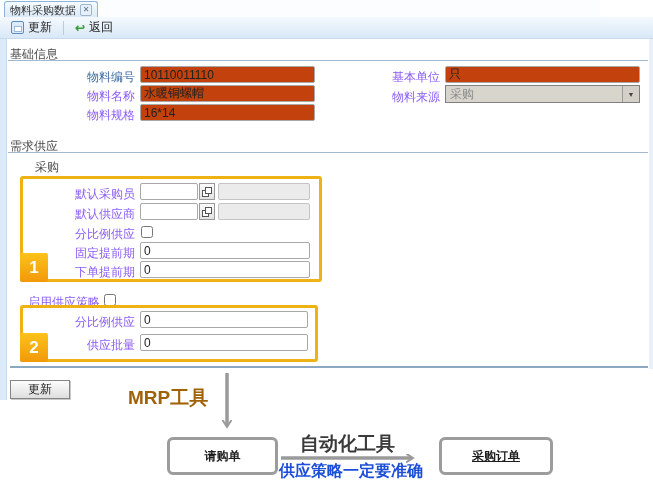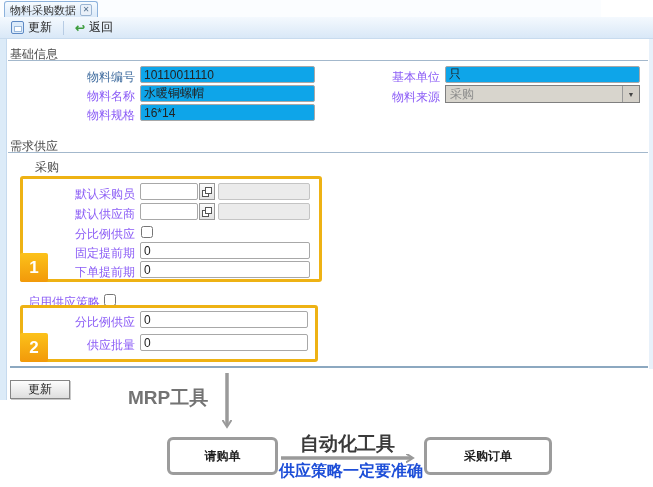--- a/index.html
+++ b/index.html
@@ -30,21 +30,21 @@
   .rightstrip{position:absolute;right:0;top:39px;width:4px;height:330px;background:#e8f1fa;}
 
   .sec-title{position:absolute;font-size:12px;color:#4a4a4a;}
   .sec-line{position:absolute;border-top:1px solid #a3b8cc;height:0;}
 
   .lbl{position:absolute;font-size:12px;color:#8b5cf6;text-align:right;white-space:nowrap;}
   .lbl.link{color:#3e6b9e;}
 
   .txt{position:absolute;box-sizing:border-box;height:17px;border:1px solid #a8a8a8;border-radius:2px;
        font-size:12px;padding:0 3px;background:#fff;color:#222;font-family:inherit;}
-  .txt.ro{background:#0ea5e9;}
+  .txt.ro{background:#c2410c;}
   .txt.gray{background:#ebebeb;border-color:#c4c4c4;}
 
   .lookupbtn{position:absolute;box-sizing:border-box;width:16px;height:17px;border:1px solid #999;
        background:linear-gradient(#fafafa,#e3e3e3);display:flex;align-items:center;justify-content:center;padding:0;cursor:pointer;}
   .lookup-glyph{position:relative;width:10px;height:10px;display:inline-block;}
   .lookup-glyph::before{content:"";position:absolute;left:0;top:3px;width:5px;height:5px;border:1px solid #555;background:#fff;}
   .lookup-glyph::after{content:"";position:absolute;left:3px;top:0;width:5px;height:5px;border:1px solid #555;background:#fff;}
 
   .chk{position:absolute;width:12px;height:12px;margin:0;}
 
@@ -55,21 +55,21 @@
        display:flex;align-items:center;justify-content:center;font-size:7px;color:#444;}
 
   .btn-classic{position:absolute;box-sizing:border-box;border:1px solid #858585;
        background:linear-gradient(#fdfdfd,#dedede);font-size:12px;color:#222;font-family:inherit;
        display:flex;align-items:center;justify-content:center;cursor:pointer;box-shadow:1px 1px 0 #c9c9c9;}
 
   
   .hlbox{position:absolute;box-sizing:border-box;border:3px solid #eeb214;border-radius:3px;background:transparent;}
   .badge{position:absolute;display:flex;align-items:center;justify-content:center;
        background:linear-gradient(180deg,#fcc21a,#f2990a);color:#fff;font-weight:bold;font-size:17px;border-radius:2px;}
-  .anno-text{position:absolute;font-weight:bold;color:#737373;white-space:nowrap;}
+  .anno-text{position:absolute;font-weight:bold;color:#a16207;white-space:nowrap;}
   .flowbox{position:absolute;box-sizing:border-box;border:3px solid #9c9c9c;border-radius:6px;background:#fff;
        display:flex;align-items:center;justify-content:center;font-size:12px;font-weight:bold;color:#1d1d1d;}
   .warn{color:#1d4ed8;}
   svg.arrows{position:absolute;left:0;top:370px;pointer-events:none;}
 </style>
 </head>
 <body>
 
 <div id="screen">
 
@@ -174,15 +174,15 @@
         <path d="M0,0 L7,4.5 L0,9" fill="none" stroke="#9a9a9a" stroke-width="2"></path>
       </marker>
     </defs>
     <line x1="227" y1="3" x2="227" y2="56" stroke="#9a9a9a" stroke-width="3.5" marker-end="url(#ah)"></line>
     <line x1="281" y1="88" x2="412" y2="88" stroke="#9a9a9a" stroke-width="3.5" marker-end="url(#ah)"></line>
   </svg>
 
   <div class="flowbox" style="left:167px;top:437px;width:111px;height:38px;">请购单</div>
   <div class="anno-text" style="left:300px;top:431px;font-size:19px;color:#3a3a3a;">自动化工具</div>
   <div class="anno-text warn" style="left:279px;top:461px;font-size:16px;">供应策略一定要准确</div>
-  <div class="flowbox" style="left:424px;top:437px;width:128px;height:38px;">采购订单</div>
+  <div class="flowbox" style="left:439px;top:437px;width:114px;height:38px;text-decoration:underline;">采购订单</div>
 
 </div>
 
 </body></html>

